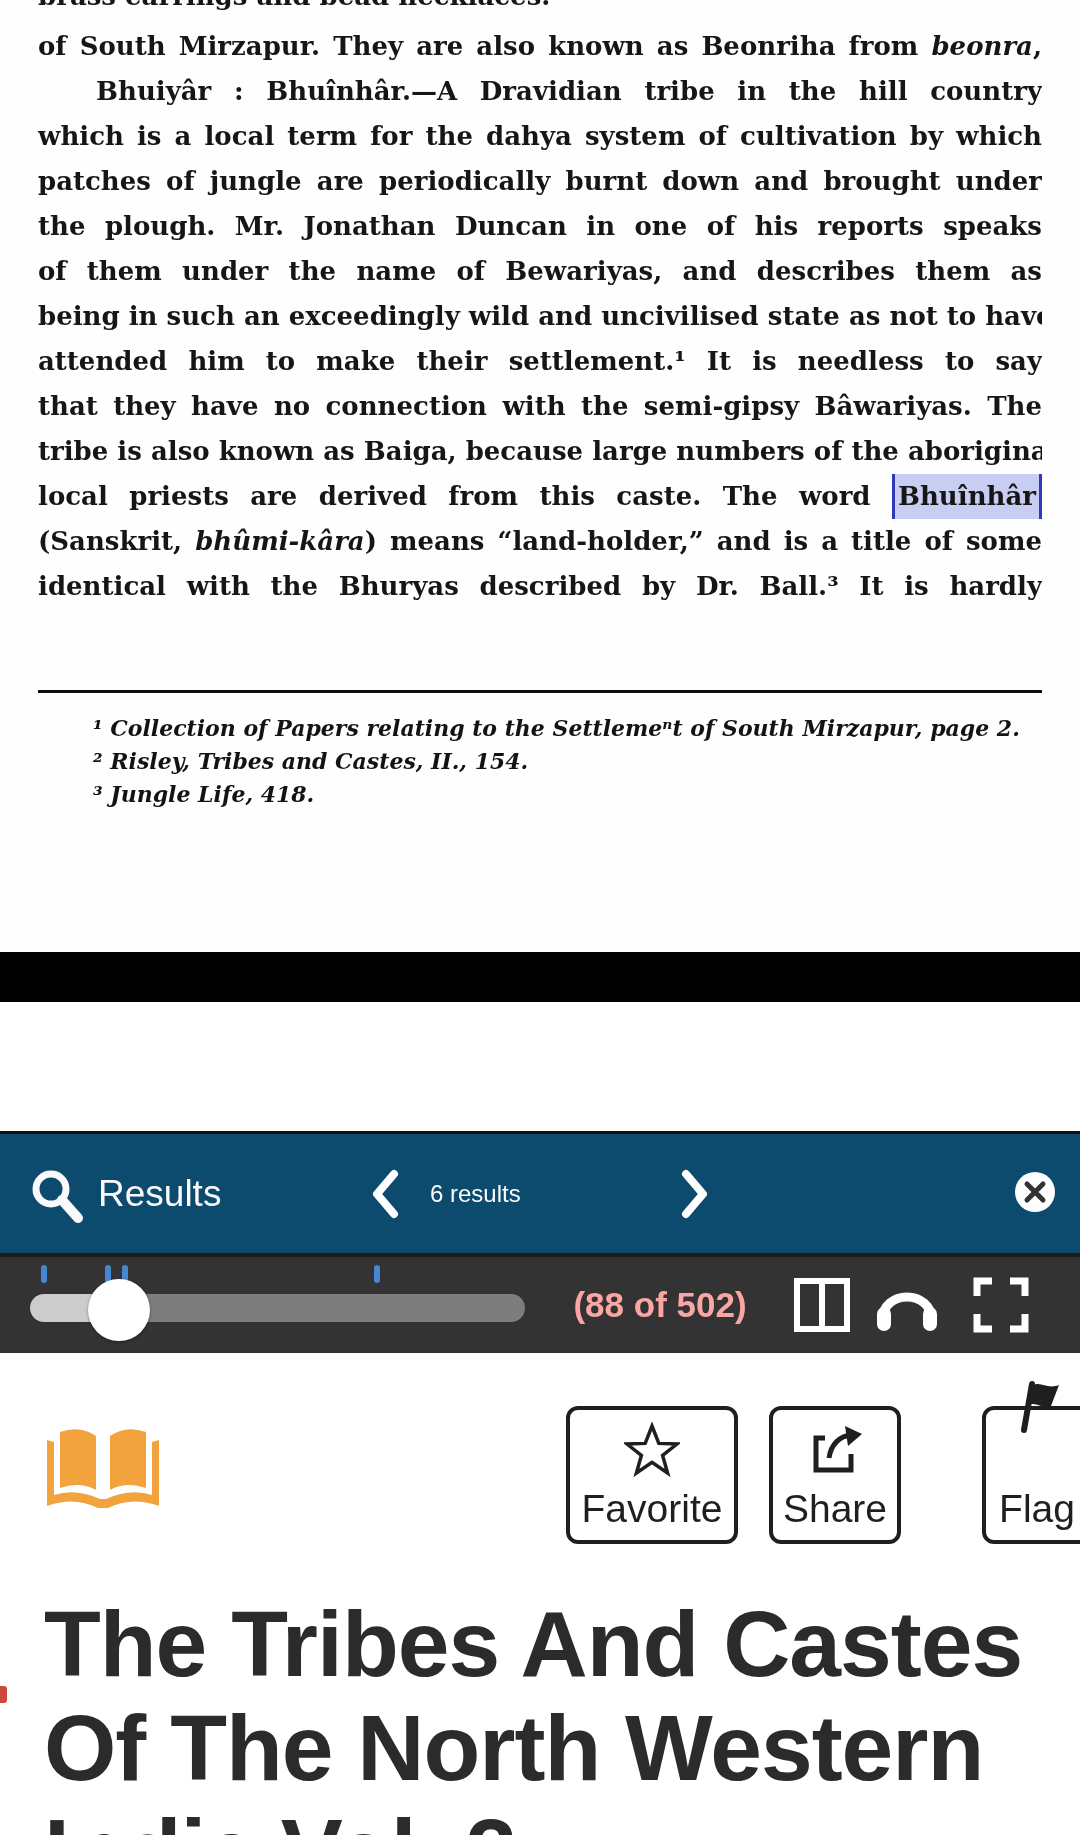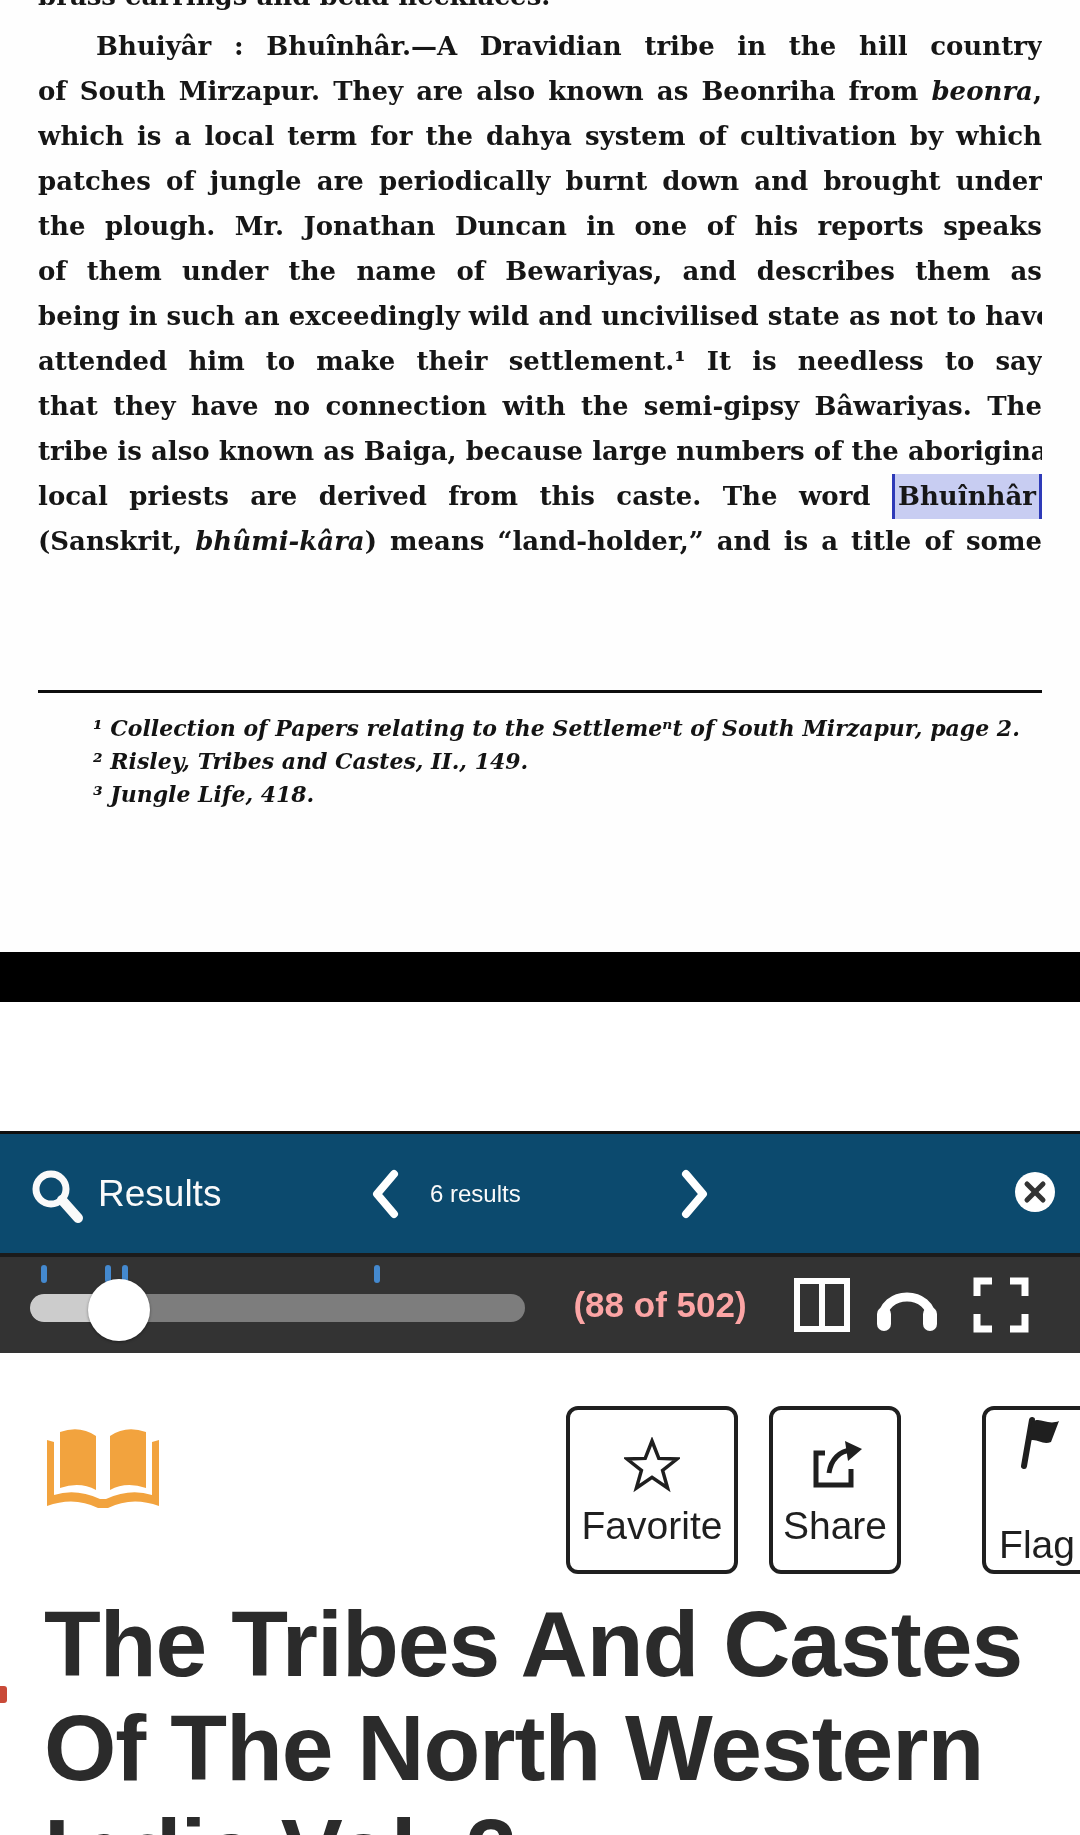--- a/index.html
+++ b/index.html
@@ -92,23 +92,23 @@
   }
   .tool-btn{
     position:absolute;top:18px;background:none;border:none;padding:0;cursor:pointer;height:62px;
   }
   .tool-btn.twopage{left:793px;}
   .tool-btn.audio{left:874px;}
   .tool-btn.fullscreen{left:972px;}
   
   .book-logo{position:absolute;left:42px;top:1424px;}
   .action-btn{
-    position:absolute;top:1406px;height:168px;box-sizing:border-box;
+    position:absolute;top:1406px;height:138px;box-sizing:border-box;
     background:#ffffff;border:4px solid #1f1f1f;border-radius:12px;
-    display:flex;flex-direction:column;align-items:center;justify-content:center;
+    display:flex;flex-direction:column;align-items:center;justify-content:flex-end;
     padding-top:10px;cursor:pointer;
   }
   .action-btn .ico{height:62px;display:flex;align-items:center;justify-content:center;}
   .action-btn .lbl{font-size:39px;color:#1f1f1f;line-height:60px;}
   .btn-favorite{left:566px;width:172px;}
   .btn-share{left:769px;width:132px;}
   .btn-flag{left:982px;width:110px;gap:45px;}
   .book-title{
     position:absolute;left:44px;top:1592px;width:1020px;
     color:#2b2b2b;font-weight:700;font-size:93px;letter-spacing:-1px;
@@ -119,37 +119,38 @@
     background:#c94a38;border-radius:0 3px 3px 0;
   }
 </style>
 </head>
 <body>
 
 <div class="page-scan">
   <div class="scan-text">
     <div class="scan-line cut">brass earrings and bead necklaces.</div>
     <div class="scan-lines-wrap">
+        <div class="scan-line"><span>of South Mirzapur.  They are also known as Beonriha from </span><span class="i">beonra</span><span>,</span></div>
         <div class="scan-line indent"><span>Bhuiyâr :  Bhuînhâr.—A Dravidian tribe in the hill country</span></div>
-        <div class="scan-line"><span>of South Mirzapur.  They are also known as Beonriha from </span><span class="i">beonra</span><span>,</span></div>
         <div class="scan-line"><span>which is a local term for the dahya system of cultivation by which</span></div>
         <div class="scan-line"><span>patches of jungle are periodically burnt down and brought under</span></div>
         <div class="scan-line"><span>the plough.  Mr. Jonathan Duncan in one of his reports speaks</span></div>
         <div class="scan-line"><span>of them under the name of Bewariyas, and describes them as</span></div>
         <div class="scan-line"><span>being in such an exceedingly wild and uncivilised state as not to have</span></div>
         <div class="scan-line"><span>attended him to make their settlement.¹  It is needless to say</span></div>
         <div class="scan-line"><span>that they have no connection with the semi-gipsy Bâwariyas.  The</span></div>
         <div class="scan-line"><span>tribe is also known as Baiga, because large numbers of the aboriginal</span></div>
         <div class="scan-line"><span>local priests are derived from this caste.  The word </span><span class="hl">Bhuînhâr</span></div>
         <div class="scan-line"><span>(Sanskrit, </span><span class="i">bhûmi-kâra</span><span>) means “land-holder,” and is a title of some</span></div>
+        <div class="scan-line"><span>identical with the Bhuryas described by Dr. Ball.³  It is hardly</span></div>
       </div>
     <div class="rule"></div>
     <div class="footnotes">
         <div class="fn-line">¹ Collection of Papers relating to the Settlemeⁿt of South Mirzapur, page 2.</div>
-        <div class="fn-line">² Risley, Tribes and Castes, II., 149.</div>
+        <div class="fn-line">² Risley, Tribes and Castes, II., 154.</div>
         <div class="fn-line">³ Jungle Life, 418.</div>
       </div>
   </div>
 </div>
 
 <div class="black-bar"></div>
 
 <div class="results-bar">
   <svg class="search-ico" width="58" height="58" viewBox="0 0 58 58">
     <circle cx="23" cy="23" r="15" fill="none" stroke="#fafafa" stroke-width="7"></circle>

